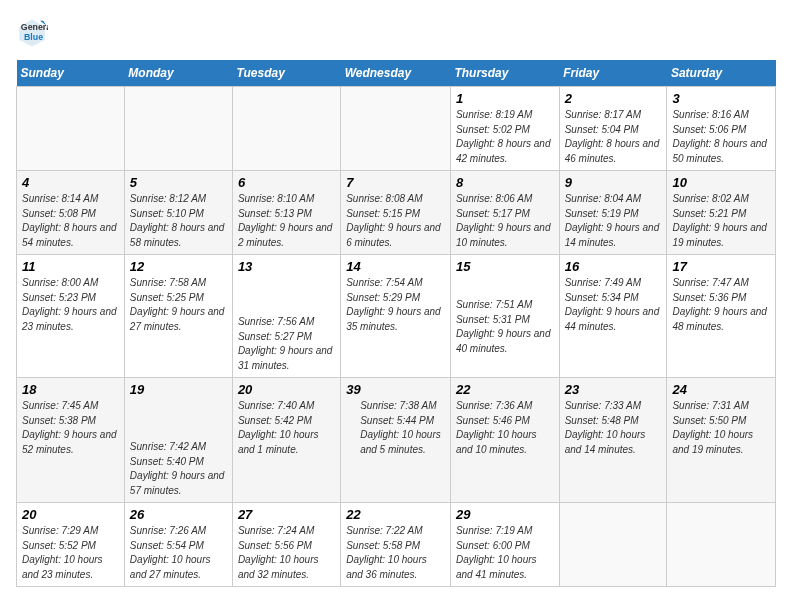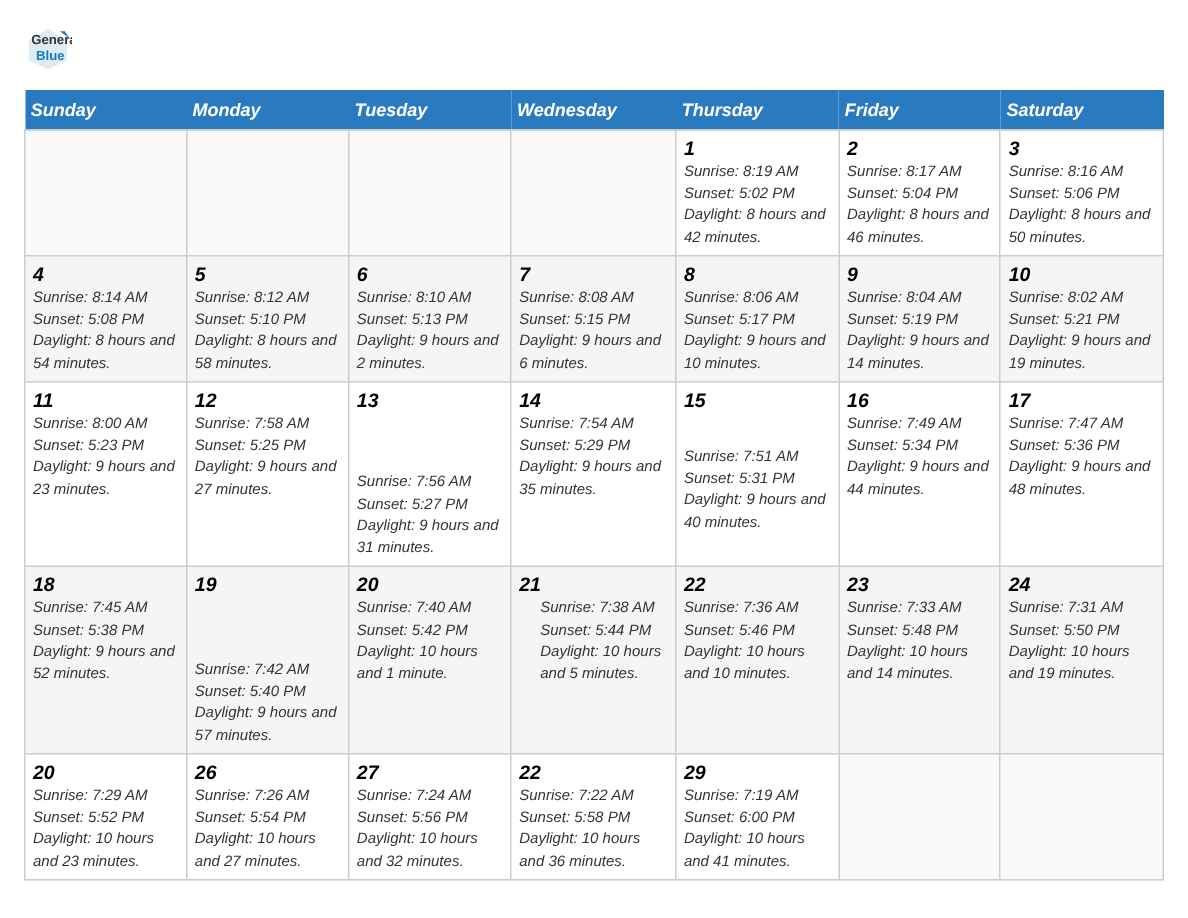--- a/index.html
+++ b/index.html
@@ -240,21 +240,21 @@
 Sunset: 5:40 PM
 Daylight: 9 hours and 57 minutes.</div>
         </td>
         <td>
           <span class="day-num">20</span>
           <div class="cell-info" style="white-space: pre-line;">Sunrise: 7:40 AM
 Sunset: 5:42 PM
 Daylight: 10 hours and 1 minute.</div>
         </td>
         <td>
-          <span class="day-num">21</span>
+          <span class="day-num">39</span>
           <div class="cell-info" style="white-space: pre-line; margin-left: 14px;">Sunrise: 7:38 AM
 Sunset: 5:44 PM
 Daylight: 10 hours and 5 minutes.</div>
         </td>
         <td>
           <span class="day-num">22</span>
           <div class="cell-info" style="white-space: pre-line;">Sunrise: 7:36 AM
 Sunset: 5:46 PM
 Daylight: 10 hours and 10 minutes.</div>
         </td>

